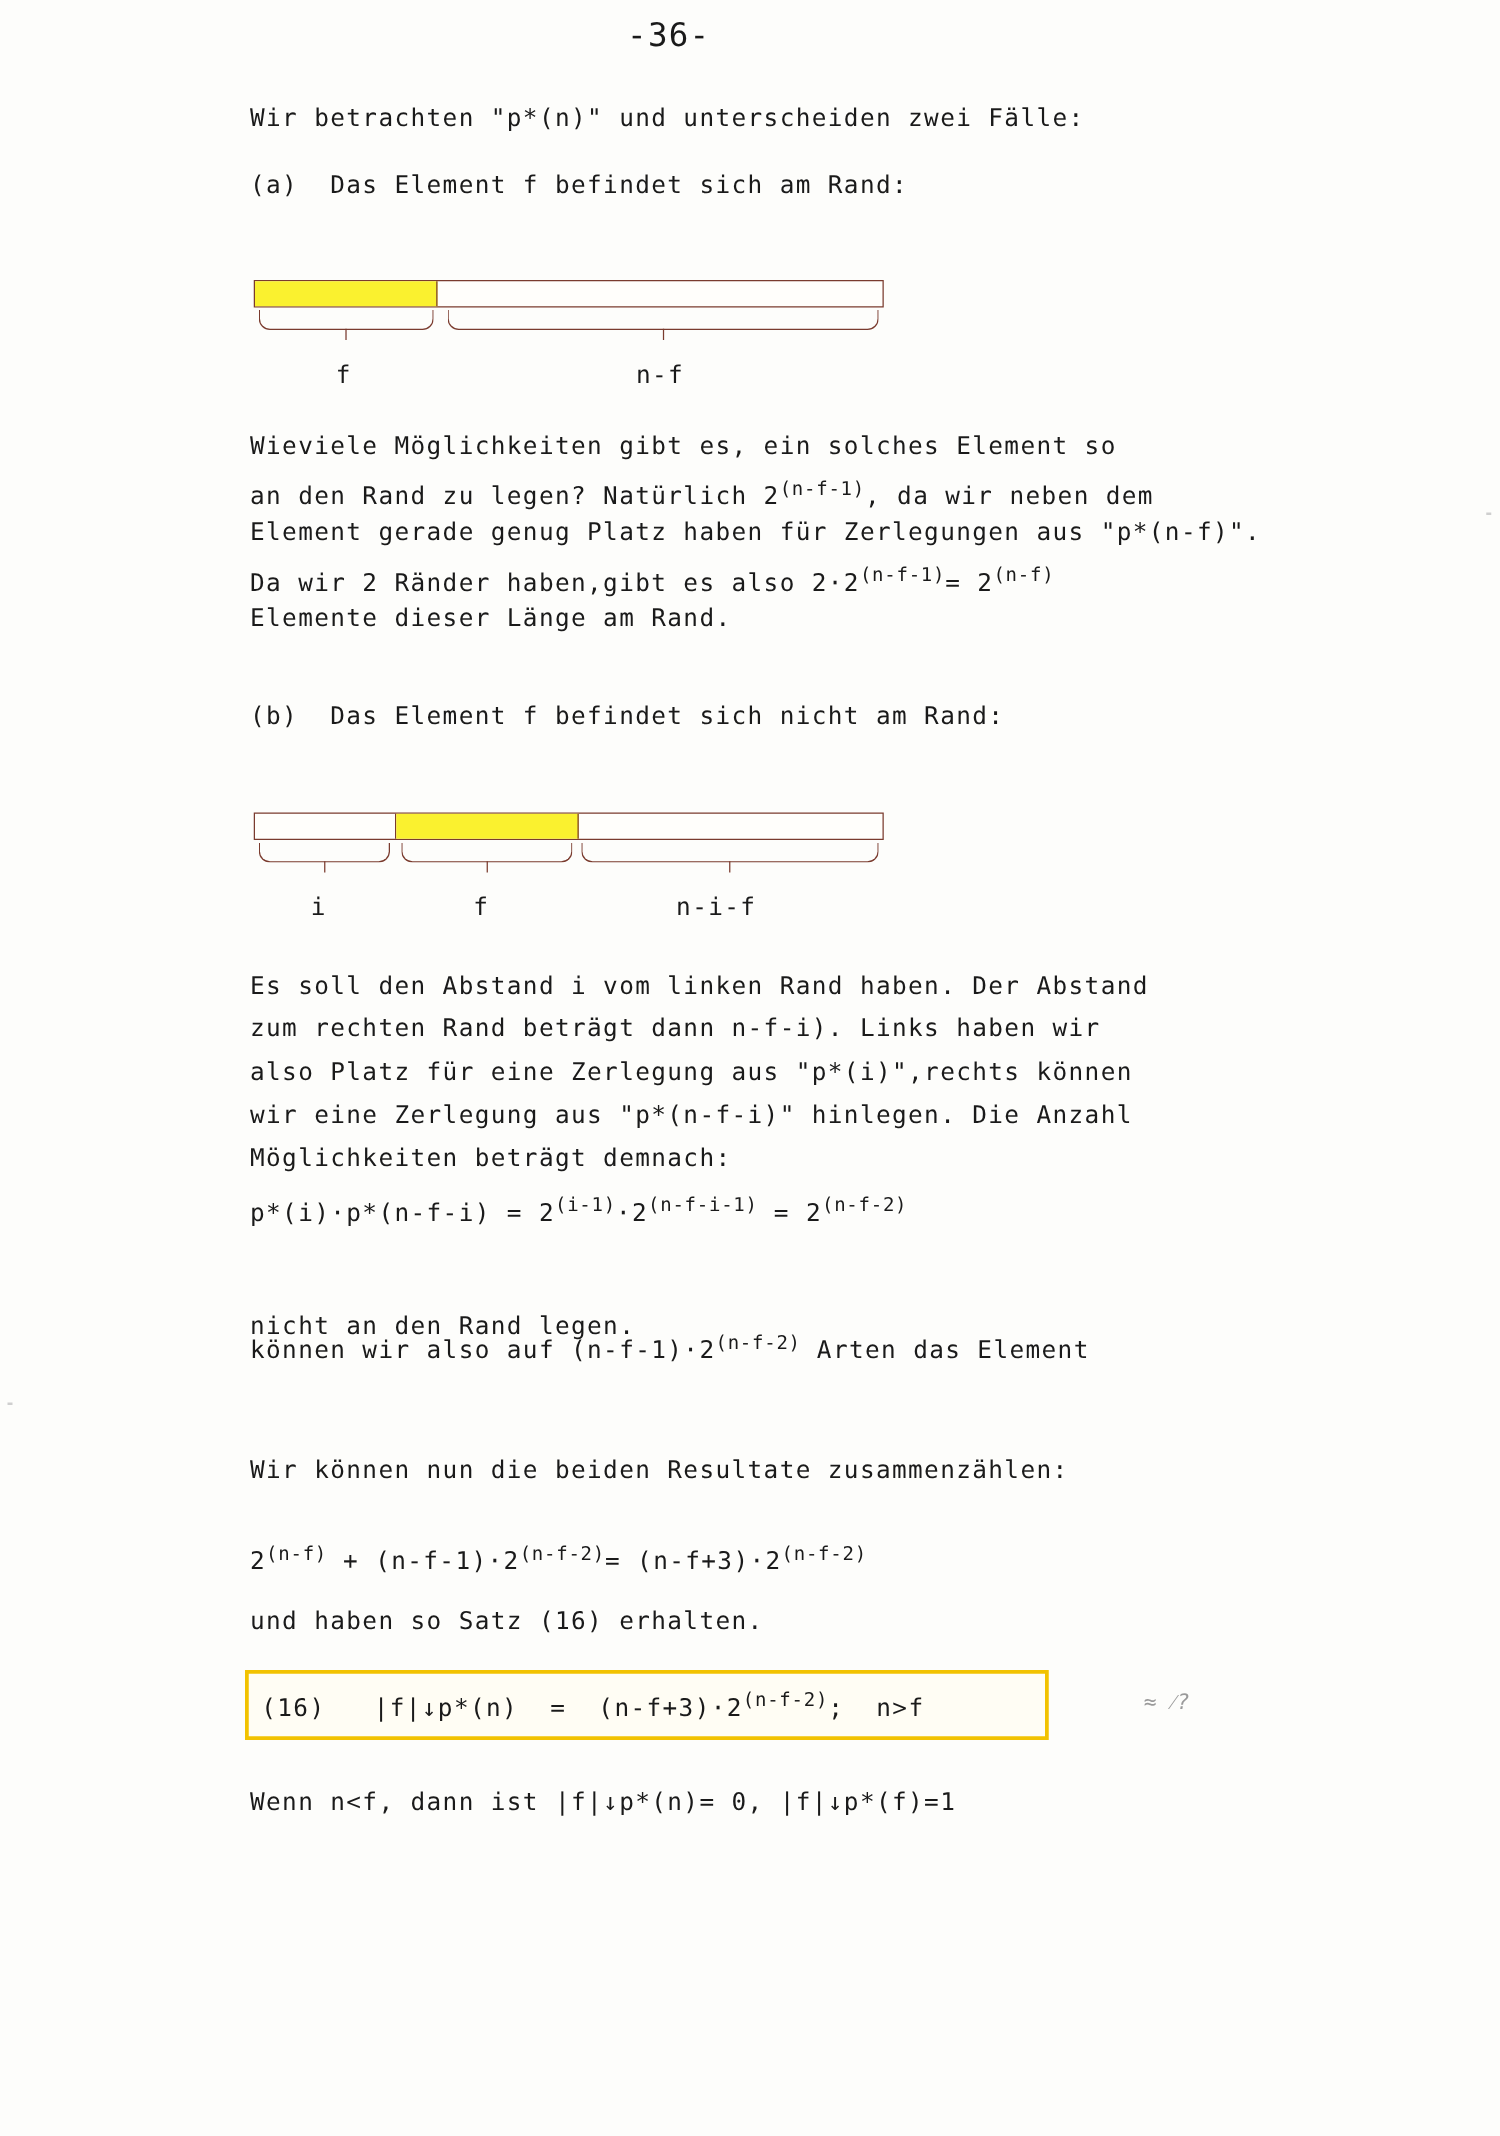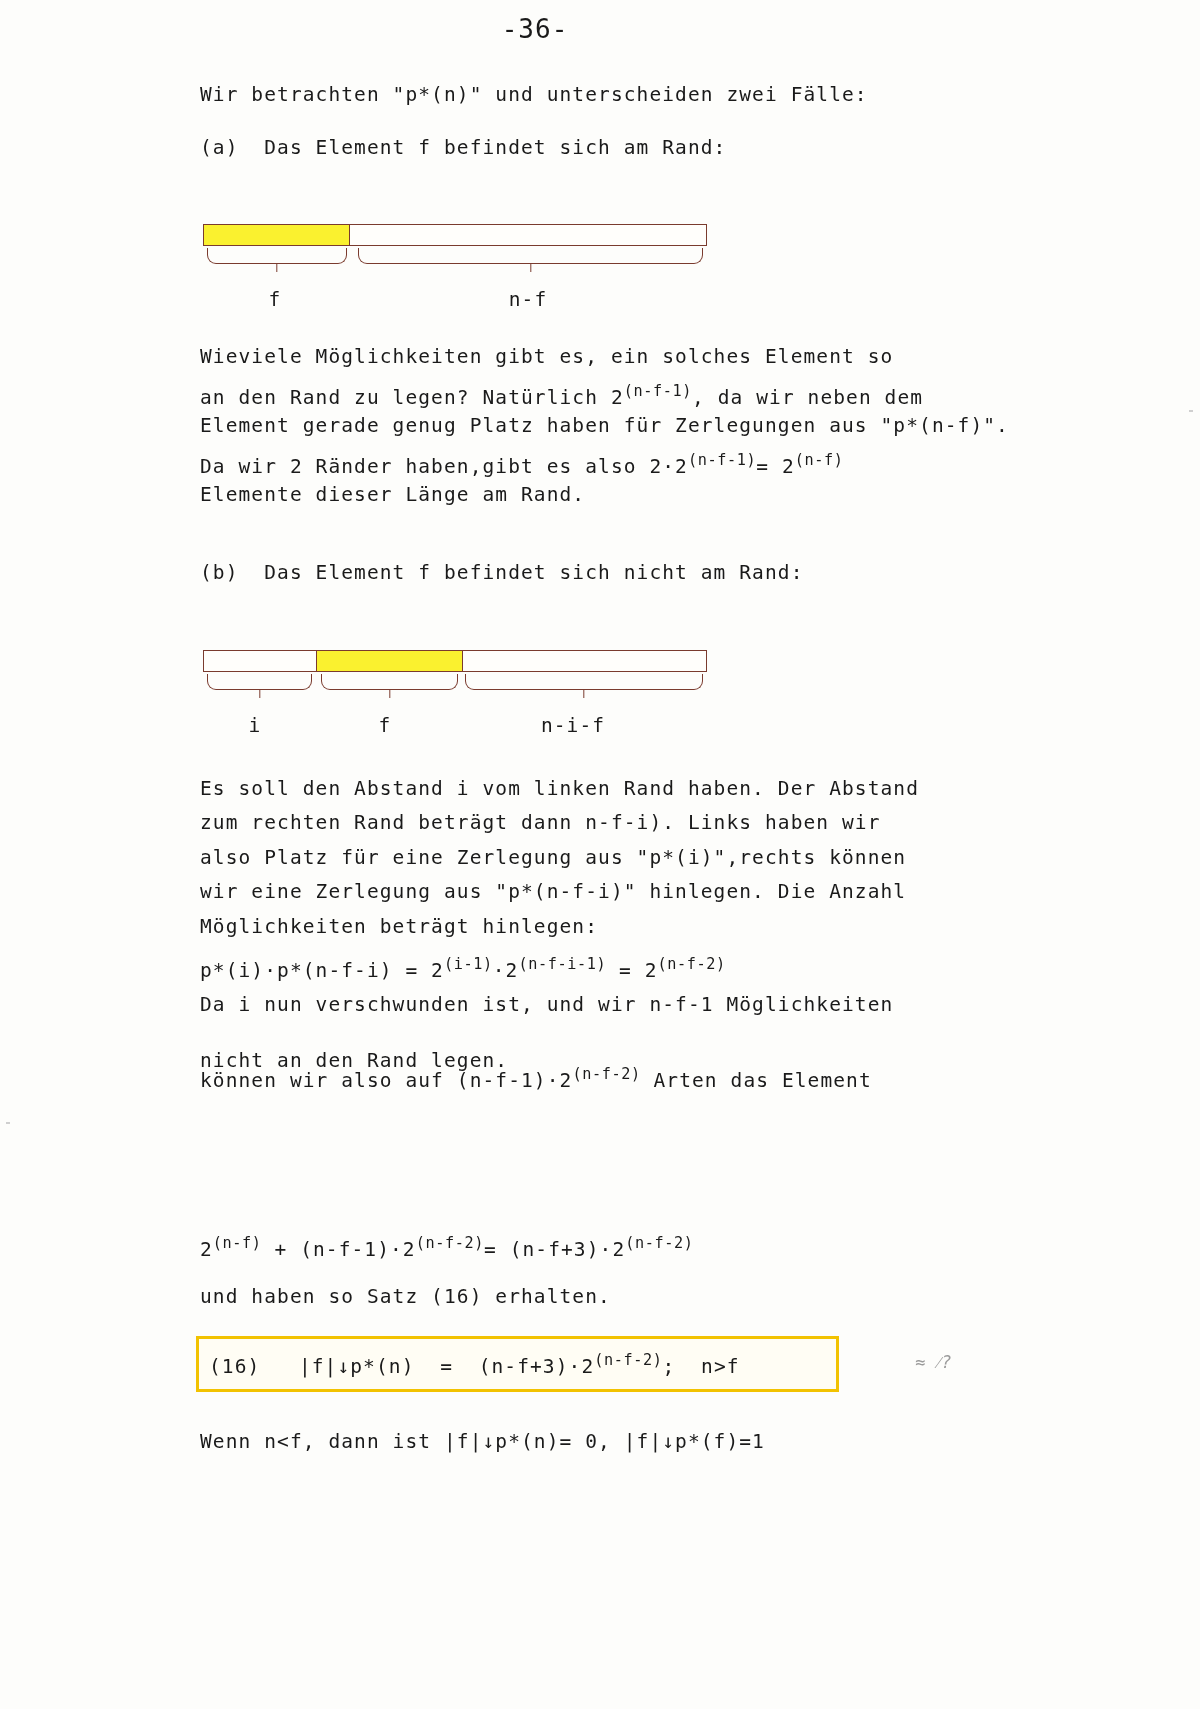--- a/index.html
+++ b/index.html
@@ -185,30 +185,30 @@
       <span style="left:52px">i</span>
       <span style="left:182px">f</span>
       <span style="left:370px">n-i-f</span>
     </div>
   </div>
 
   <div class="body-text" style="top:806px">zum rechten Rand beträgt dann n-f-i). Links haben wir</div>
   <div class="body-text" style="top:772px">Es soll den Abstand i vom linken Rand haben. Der Abstand</div>
   <div class="body-text" style="top:841px">also Platz für eine Zerlegung aus "p*(i)",rechts können</div>
   <div class="body-text" style="top:875px">wir eine Zerlegung aus "p*(n-f-i)" hinlegen. Die Anzahl</div>
-  <div class="body-text" style="top:910px">Möglichkeiten beträgt hinlegen:</div>
+  <div class="body-text" style="top:910px">Möglichkeiten beträgt demnach:</div>
 
   <div class="body-text" style="top:947px"><span>p*(i)·p*(n-f-i) = 2</span><sup>(i-1)</sup><span>·2</span><sup>(n-f-i-1)</sup><span> = 2</span><sup>(n-f-2)</sup></div>
 
-  <div class="body-text" style="top:988px">Da i nun verschwunden ist, und wir n-f-1 Möglichkeiten</div>
 
   <div class="body-text" style="top:1057px"><span>können wir also auf (n-f-1)·2</span><sup>(n-f-2)</sup><span> Arten das Element</span></div>
 
   <div class="body-text" style="top:1044px">nicht an den Rand legen.</div>
 
+  <div class="body-text" style="top:1159px">Wir können nun die beiden Resultate zusammenzählen:</div>
 
   <div class="body-text" style="top:1226px"><span>2</span><sup>(n-f)</sup><span> + (n-f-1)·2</span><sup>(n-f-2)</sup><span>= (n-f+3)·2</span><sup>(n-f-2)</sup></div>
 
   <div class="body-text" style="top:1280px">und haben so Satz (16) erhalten.</div>
 
   <div class="boxed-formula">
     <div class="inner"><span>(16)</span><span>&nbsp;&nbsp;&nbsp;</span><span>|f|↓p*(n)  =  (n-f+3)·2</span><sup>(n-f-2)</sup><span>;  n&gt;f</span></div>
   </div>
 
   <div class="scribble">≈ ⁄?</div>

